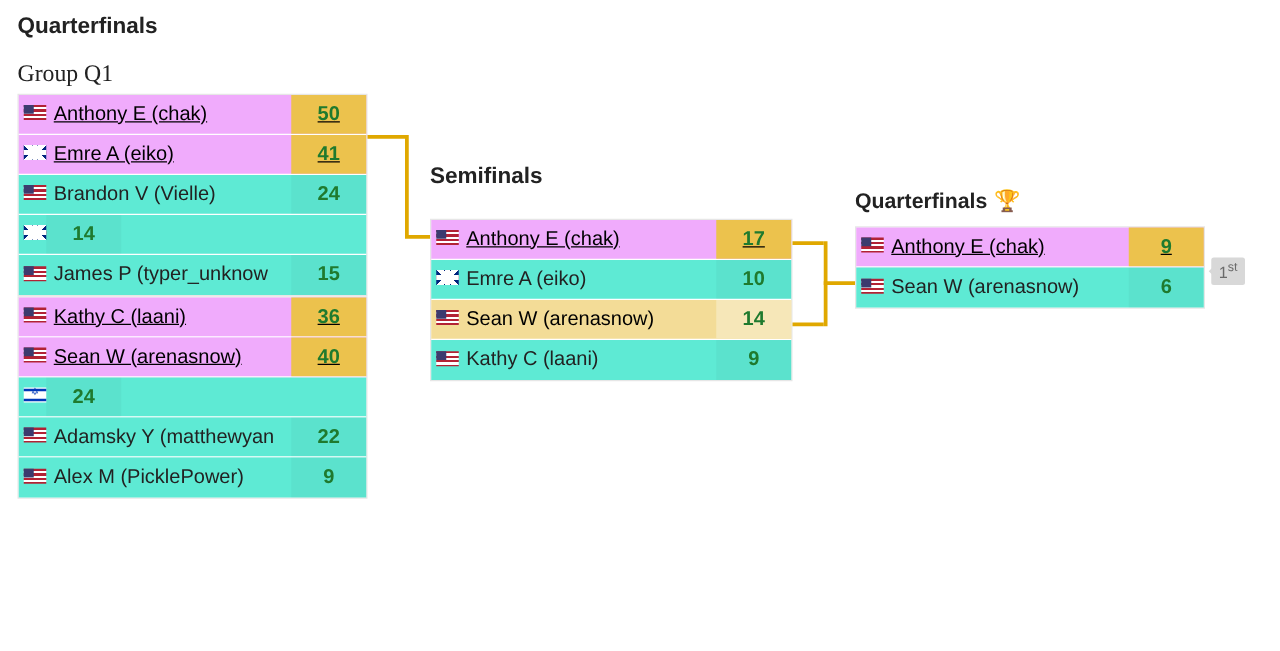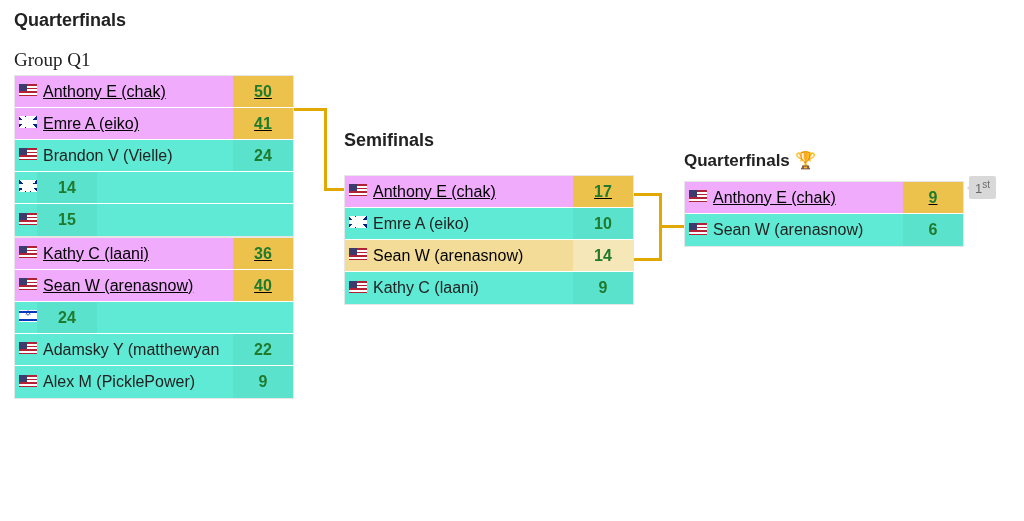--- a/index.html
+++ b/index.html
@@ -168,20 +168,21 @@
           <span class="flag"><span class="flag-us"></span></span>
           <div class="name">Brandon V (Vielle)</div>
           <div class="score">24</div>
         </div>
         <div class="row plain">
           <span class="flag"><span class="flag-uk"></span></span>
           <div class="score">14</div>
         </div>
         <div class="row plain">
           <span class="flag"><span class="flag-us"></span></span>
+          <div class="name">James P (typer_unknow</div>
           <div class="score">15</div>
         </div>
       </div>
 
     <div class="group-box" id="box-q2">
         <div class="row gold">
           <span class="flag"><span class="flag-us"></span></span>
           <div class="name">Kathy C (laani)</div>
           <div class="score">36</div>
         </div>
@@ -257,18 +258,18 @@
             <div class="name">Anthony E (chak)</div>
             <div class="score">9</div>
           </div>
           <div class="row plain">
             <span class="flag"><span class="flag-us"></span></span>
             <div class="name">Sean W (arenasnow)</div>
             <div class="score">6</div>
           </div>
         </div>
     </div>
-    <div class="place-tag" style="left:285px; top:166px;">
+    <div class="place-tag" style="left:285px; top:196px;">
       <span>1</span><sup>st</sup>
     </div>
   </div>
 
 </div>
 
 </body></html>

